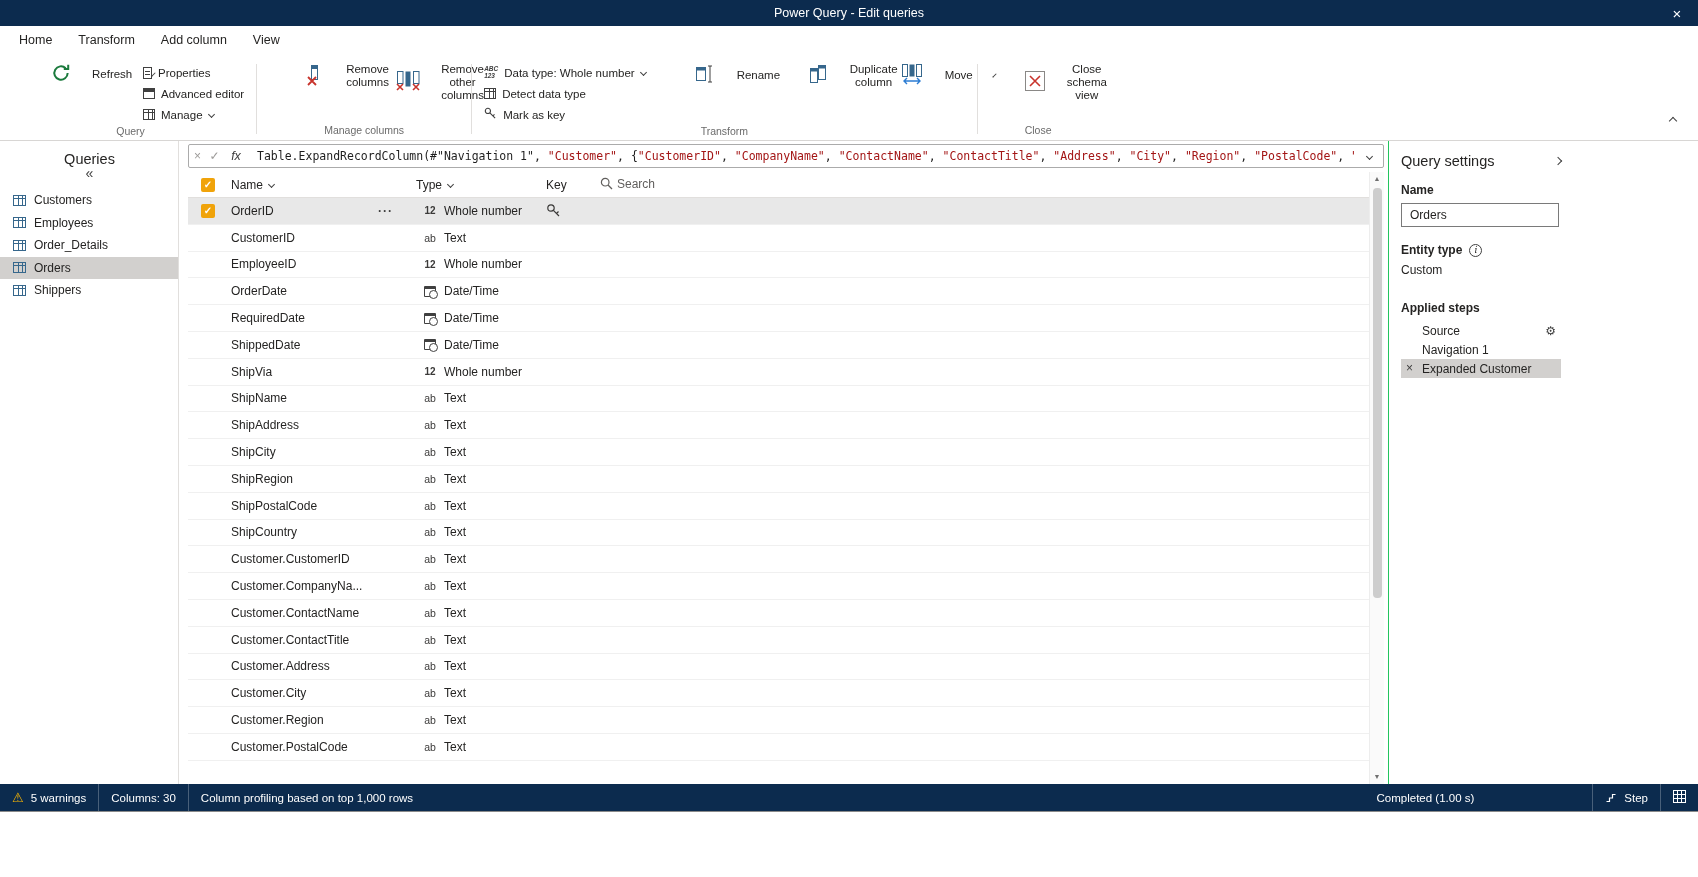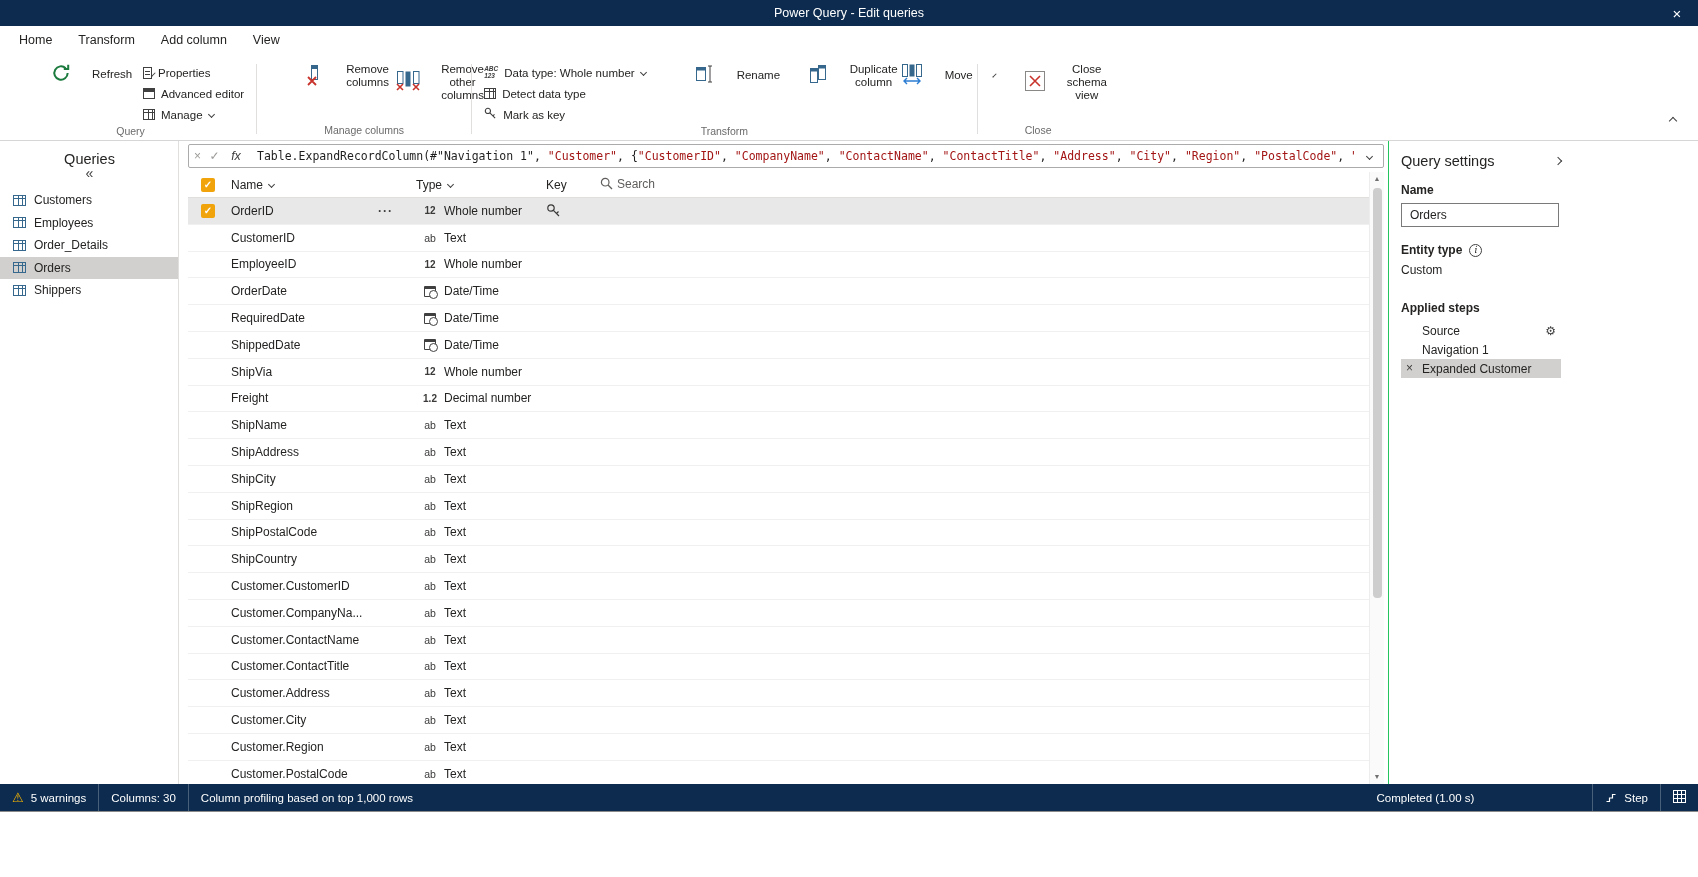--- a/index.html
+++ b/index.html
@@ -432,30 +432,20 @@
                   <span class="c-key"></span>
                 </div>
                 <div class="grow">
                   <span class="c-check"></span>
                   <span class="c-name">ShipVia</span>
                   <span class="c-dots"></span>
                   <span class="c-icon">
                     <span class="tico num">12</span>
                   </span>
                   <span class="c-type">Whole number</span>
-                  <span class="c-key"></span>
-                </div>
-                <div class="grow">
-                  <span class="c-check"></span>
-                  <span class="c-name">Freight</span>
-                  <span class="c-dots"></span>
-                  <span class="c-icon">
-                    <span class="tico num">1.2</span>
-                  </span>
-                  <span class="c-type">Decimal number</span>
                   <span class="c-key"></span>
                 </div>
                 <div class="grow">
                   <span class="c-check"></span>
                   <span class="c-name">ShipName</span>
                   <span class="c-dots"></span>
                   <span class="c-icon">
                     <span class="tico">ab</span>
                   </span>
                   <span class="c-type">Text</span>

